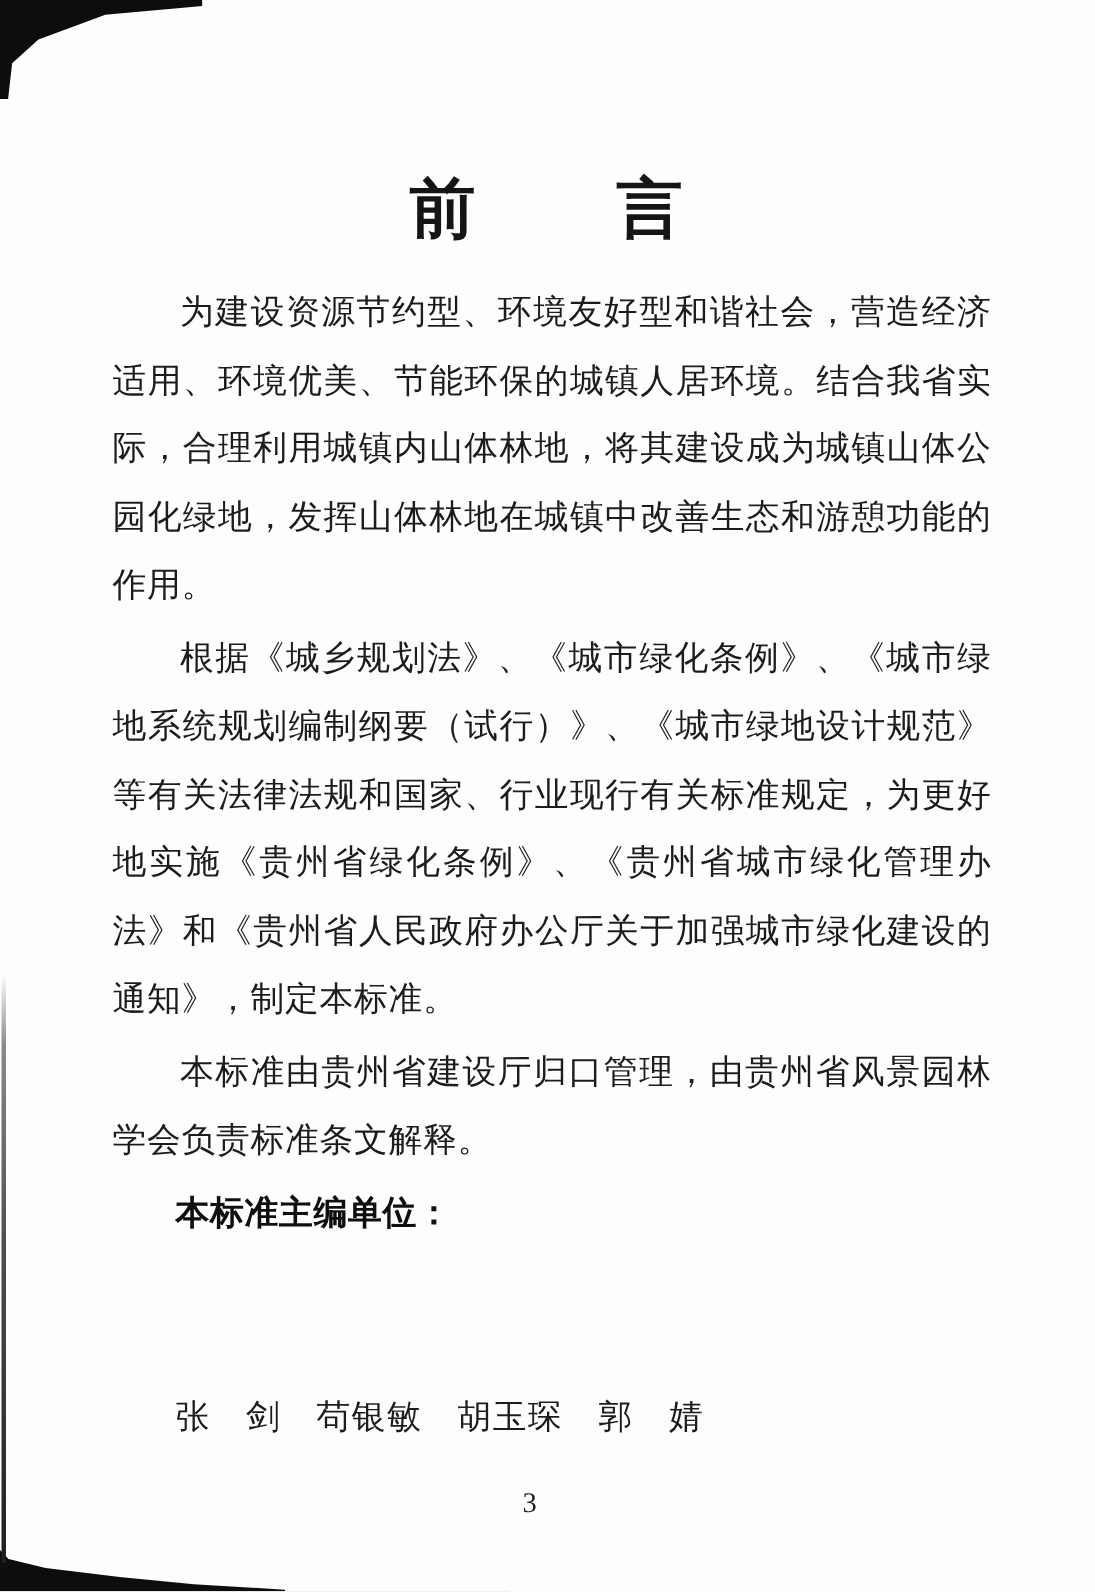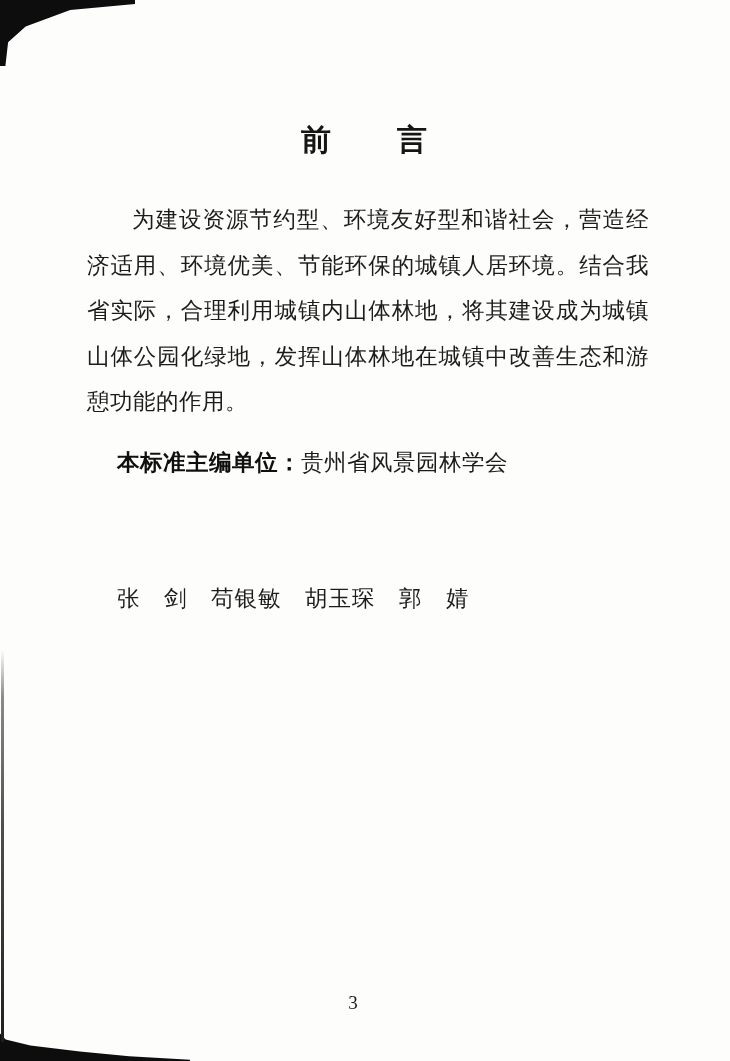--- a/index.html
+++ b/index.html
@@ -37,38 +37,38 @@
     left: 1px; top: 650px;
     width: 3px; height: 392px;
     background: linear-gradient(to bottom,
       rgba(45,45,45,0) 0%,
       rgba(45,45,45,0.55) 12%,
       rgba(35,35,35,0.8) 45%,
       #1e1e1e 100%);
   }
   .title {
     margin: 118px 0 0 0;
-    font-size: 30px;
+    font-size: 44px;
     font-weight: bold;
     text-align: center;
     line-height: 44px;
     letter-spacing: 2px;
     color: #151515;
   }
   .content {
     position: absolute;
     left: 72px;
     right: 66px;
     top: 182px;
     font-size: 22.5px;
     line-height: 45.5px;
     letter-spacing: 0.5px;
   }
   .content p {
-    margin: 15px;
+    margin: 3px;
     text-indent: 2em;
     text-align: justify;
     text-align-last: left;
   }
   .label-line {
     display: flex;
     align-items: flex-start;
     padding-left: 2em;
   }
   .label-line .bold-label {
@@ -102,24 +102,25 @@
 <div class="page">
 
   <div class="scan-top-left"></div>
   <div class="scan-bottom-left"></div>
   <div class="scan-left-line"></div>
 
   <h1 class="title">前　　言</h1>
 
   <div class="content">
     <p>为建设资源节约型、环境友好型和谐社会，营造经济适用、环境优美、节能环保的城镇人居环境。结合我省实际，合理利用城镇内山体林地，将其建设成为城镇山体公园化绿地，发挥山体林地在城镇中改善生态和游憩功能的作用。</p>
+    <p>根据《城乡规划法》、《城市绿化条例》、《城市绿地系统规划编制纲要（试行）》、《城市绿地设计规范》等有关法律法规和国家、行业现行有关标准规定，为更好地实施《贵州省绿化条例》、《贵州省城市绿化管理办法》和《贵州省人民政府办公厅关于加强城市绿化建设的通知》，制定本标准。</p>
+    <p>本标准由贵州省建设厅归口管理，由贵州省风景园林学会负责标准条文解释。</p>
 
     <div class="label-line">
       <span class="bold-label">本标准主编单位：</span>
-      <span class="value">贵州省风景园林学会</span>
     </div>
 
     <div class="label-line">
       <div class="names">
         <div>张　剑　苟银敏　胡玉琛　郭　婧</div>
         
         
       </div>
     </div>
   </div>

